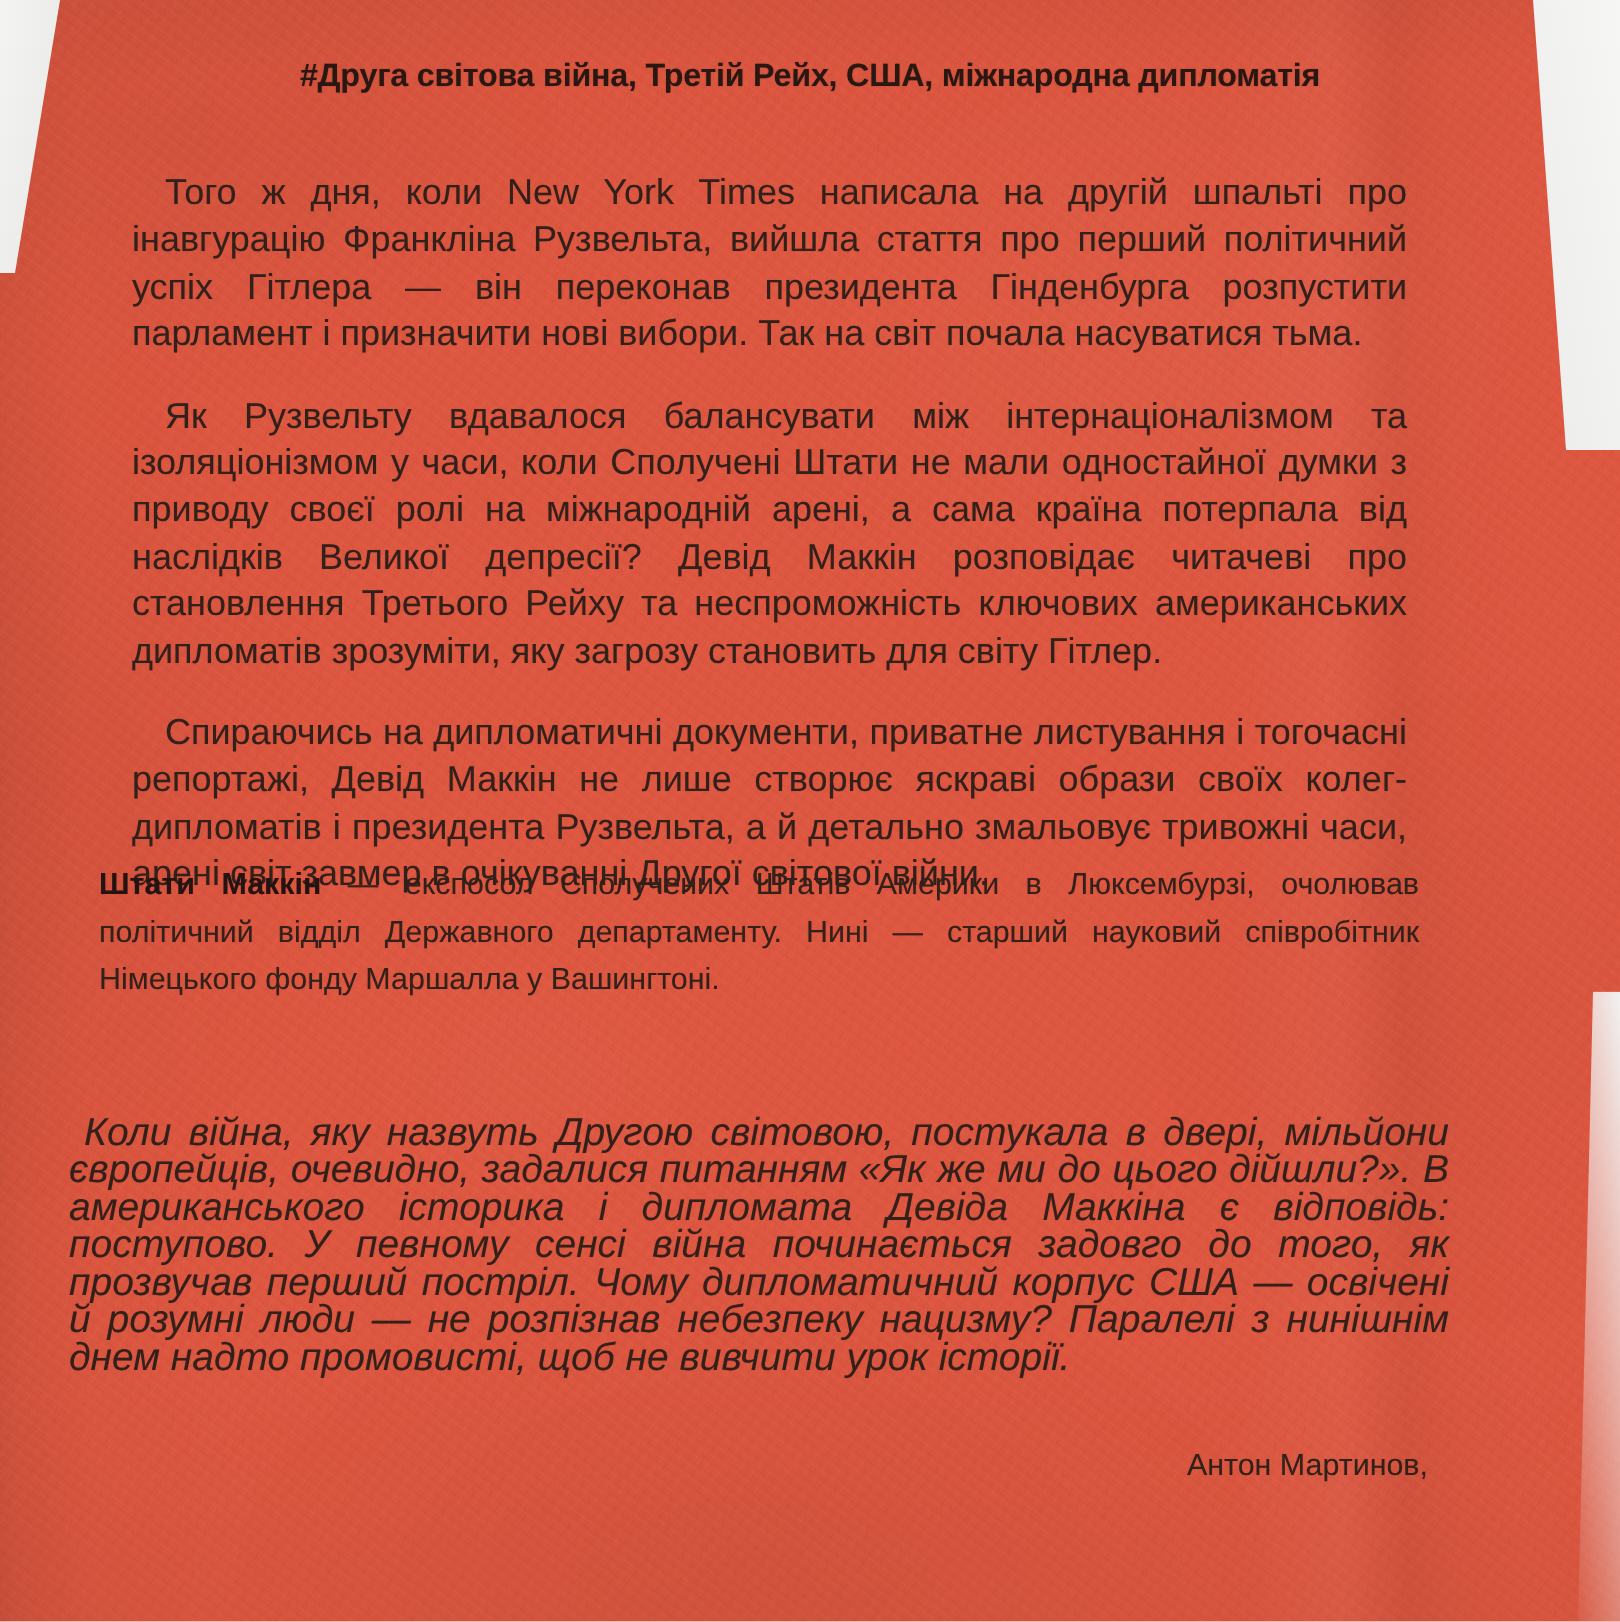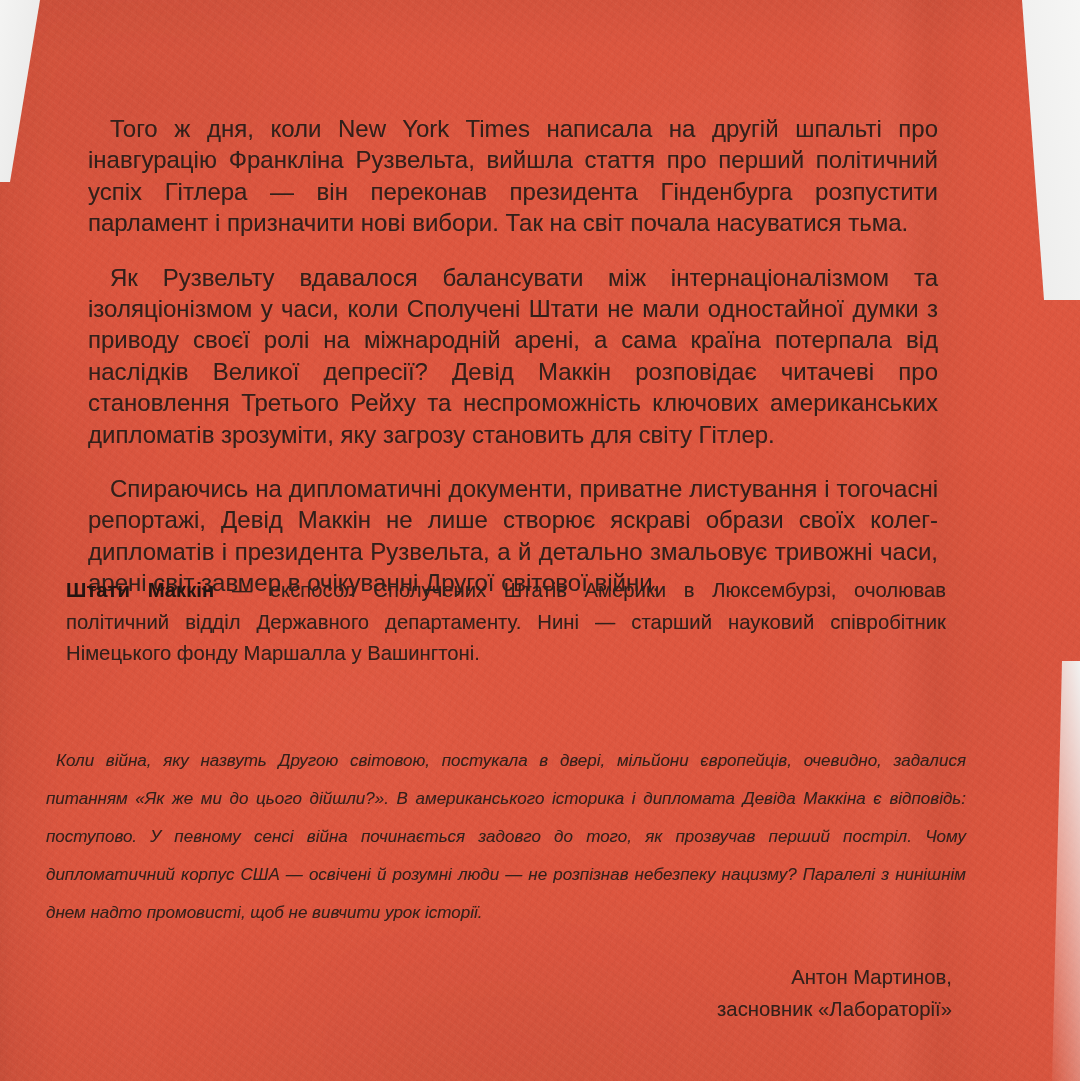--- a/index.html
+++ b/index.html
@@ -171,22 +171,22 @@
 
   #quote-block {
     position: absolute;
     left: 46px;
     top: 742px;
     width: 920px;
   }
   #quote {
     margin: 0;
     font-style: italic;
-    font-size: 17px;
-    line-height: 38px;
+    font-size: 26px;
+    line-height: 25px;
     text-align: justify;
     text-align-last: left;
     text-indent: 10px;
     color: #33201a;
     text-shadow: 0 0 0.6px rgba(51,32,26,0.25);
   }
 
   #attribution {
     position: absolute;
     left: 0;
@@ -209,34 +209,34 @@
     <div id="mottle"></div>
     <div id="grain"></div>
   </div>
 
   <div class="sliver" id="sliver-topleft"></div>
   <div class="sliver" id="sliver-topright"></div>
   <div class="sliver" id="sliver-bottomright"></div>
 
   <div id="content">
 
+    <div id="hashtags">#Друга світова війна, Третій Рейх, США, міжнародна дипломатія</div>
 
     <div id="body-block">
       <p class="para">Того ж дня, коли New York Times написала на другій шпальті про інавгурацію Франкліна Рузвельта, вийшла стаття про перший політичний успіх Гітлера — він переконав президента Гінденбурга розпустити парламент і призначити нові вибори. Так на світ почала насуватися тьма.</p>
       <p class="para">Як Рузвельту вдавалося балансувати між інтернаціоналізмом та ізоляціонізмом у часи, коли Сполучені Штати не мали одностайної думки з приводу своєї ролі на міжнародній арені, а сама країна потерпала від наслідків Великої депресії? Девід Маккін розповідає читачеві про становлення Третього Рейху та неспроможність ключових американських дипломатів зрозуміти, яку загрозу становить для світу Гітлер.</p>
       <p class="para last">Спираючись на дипломатичні документи, приватне листування і тогочасні репортажі, Девід Маккін не лише створює яскраві образи своїх колег-дипломатів і президента Рузвельта, а й детально змальовує тривожні часи, арені світ завмер в очікуванні Другої світової війни.</p>
     </div>
 
     <div id="bio-block">
       <p id="bio"><b>Штати Маккін</b><span> — </span><span>експосол Сполучених Штатів Америки в Люксембурзі, очолював політичний відділ Державного департаменту. Нині — старший науковий співробітник Німецького фонду Маршалла у Вашингтоні.</span></p>
     </div>
 
     <div id="quote-block">
       <p id="quote">Коли війна, яку назвуть Другою світовою, постукала в двері, мільйони європейців, очевидно, задалися питанням «Як же ми до цього дійшли?». В американського історика і дипломата Девіда Маккіна є відповідь: поступово. У певному сенсі війна починається задовго до того, як прозвучав перший постріл. Чому дипломатичний корпус США — освічені й розумні люди — не розпізнав небезпеку нацизму? Паралелі з нинішнім днем надто промовисті, щоб не вивчити урок історії.</p>
     </div>
 
     <div id="attribution">
       <div>Антон Мартинов,</div>
-      <div>засновник «Лабораторії»</div>
     </div>
 
   </div>
 </div>
 
 </body></html>

